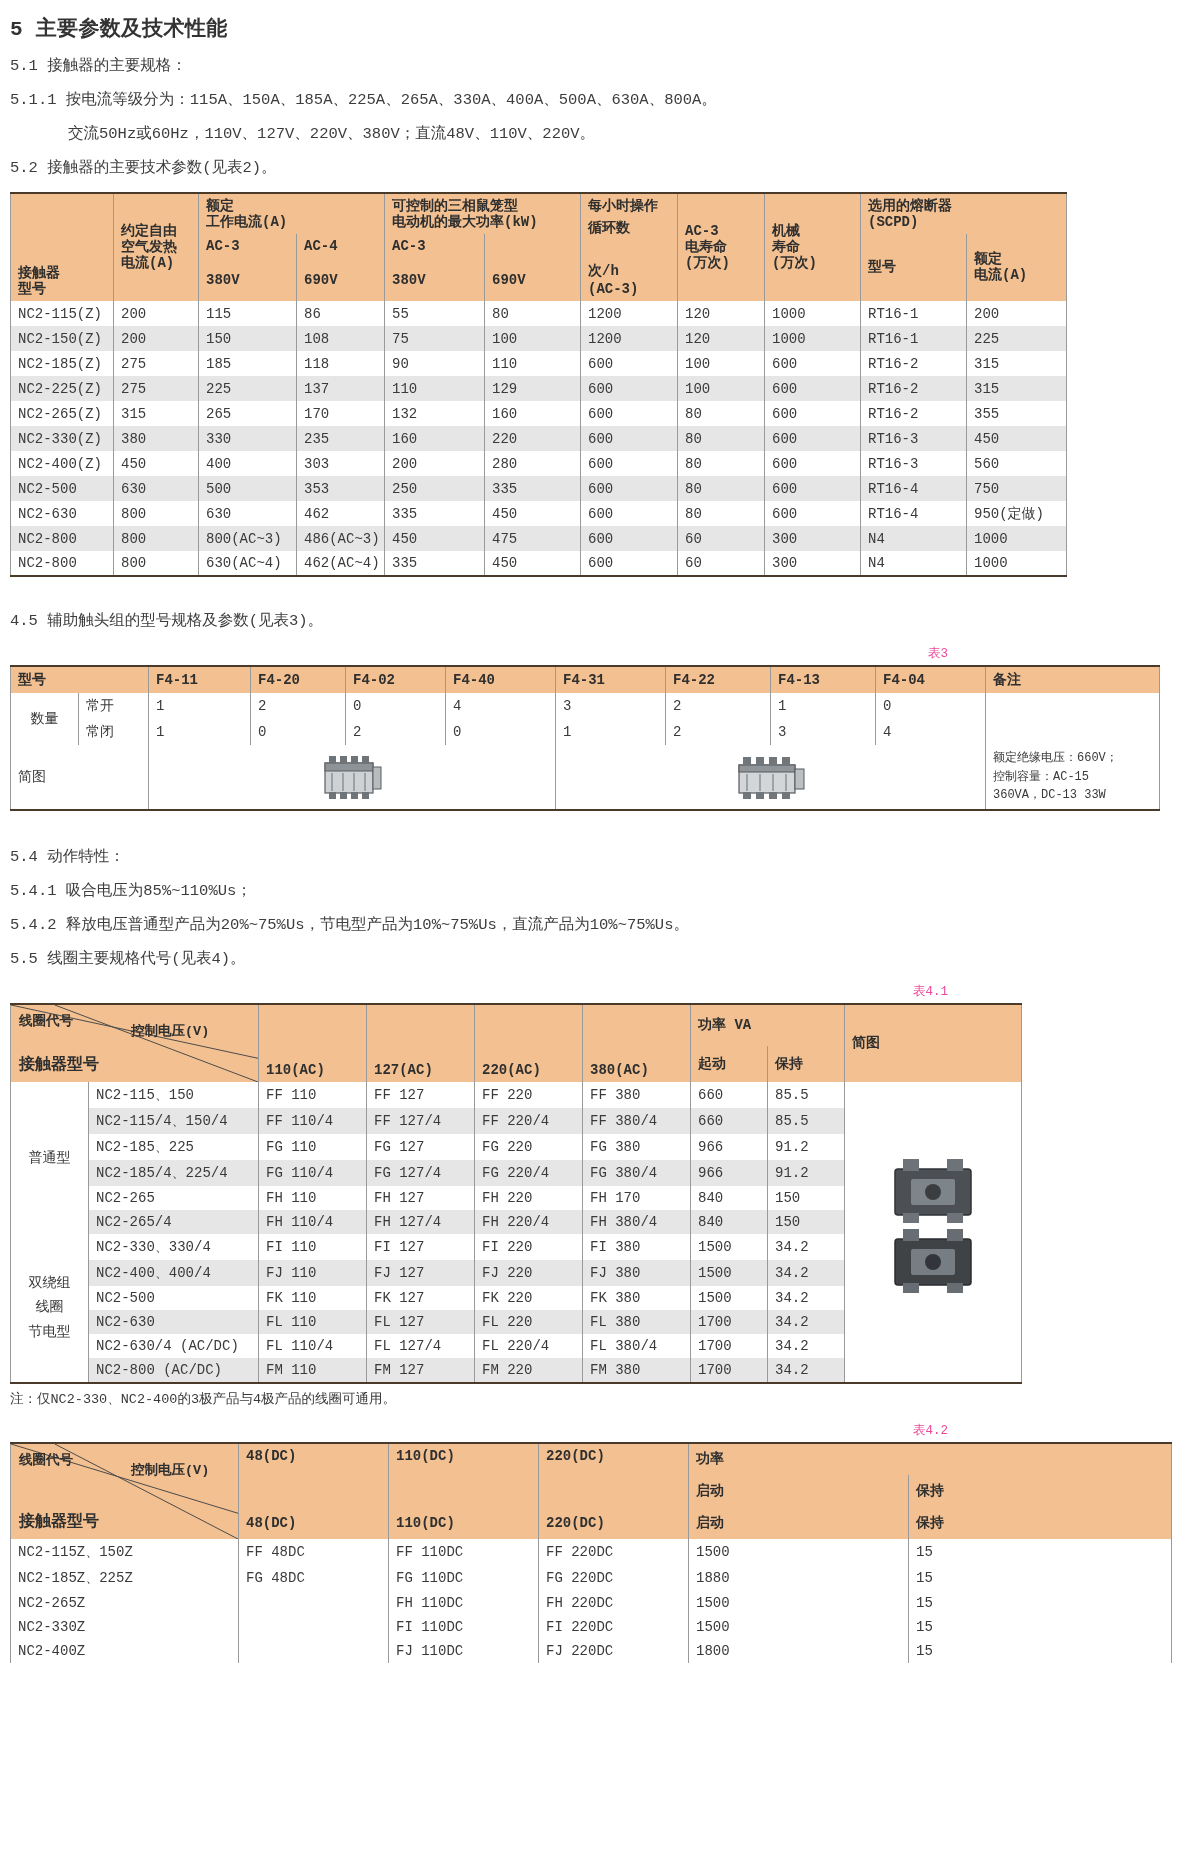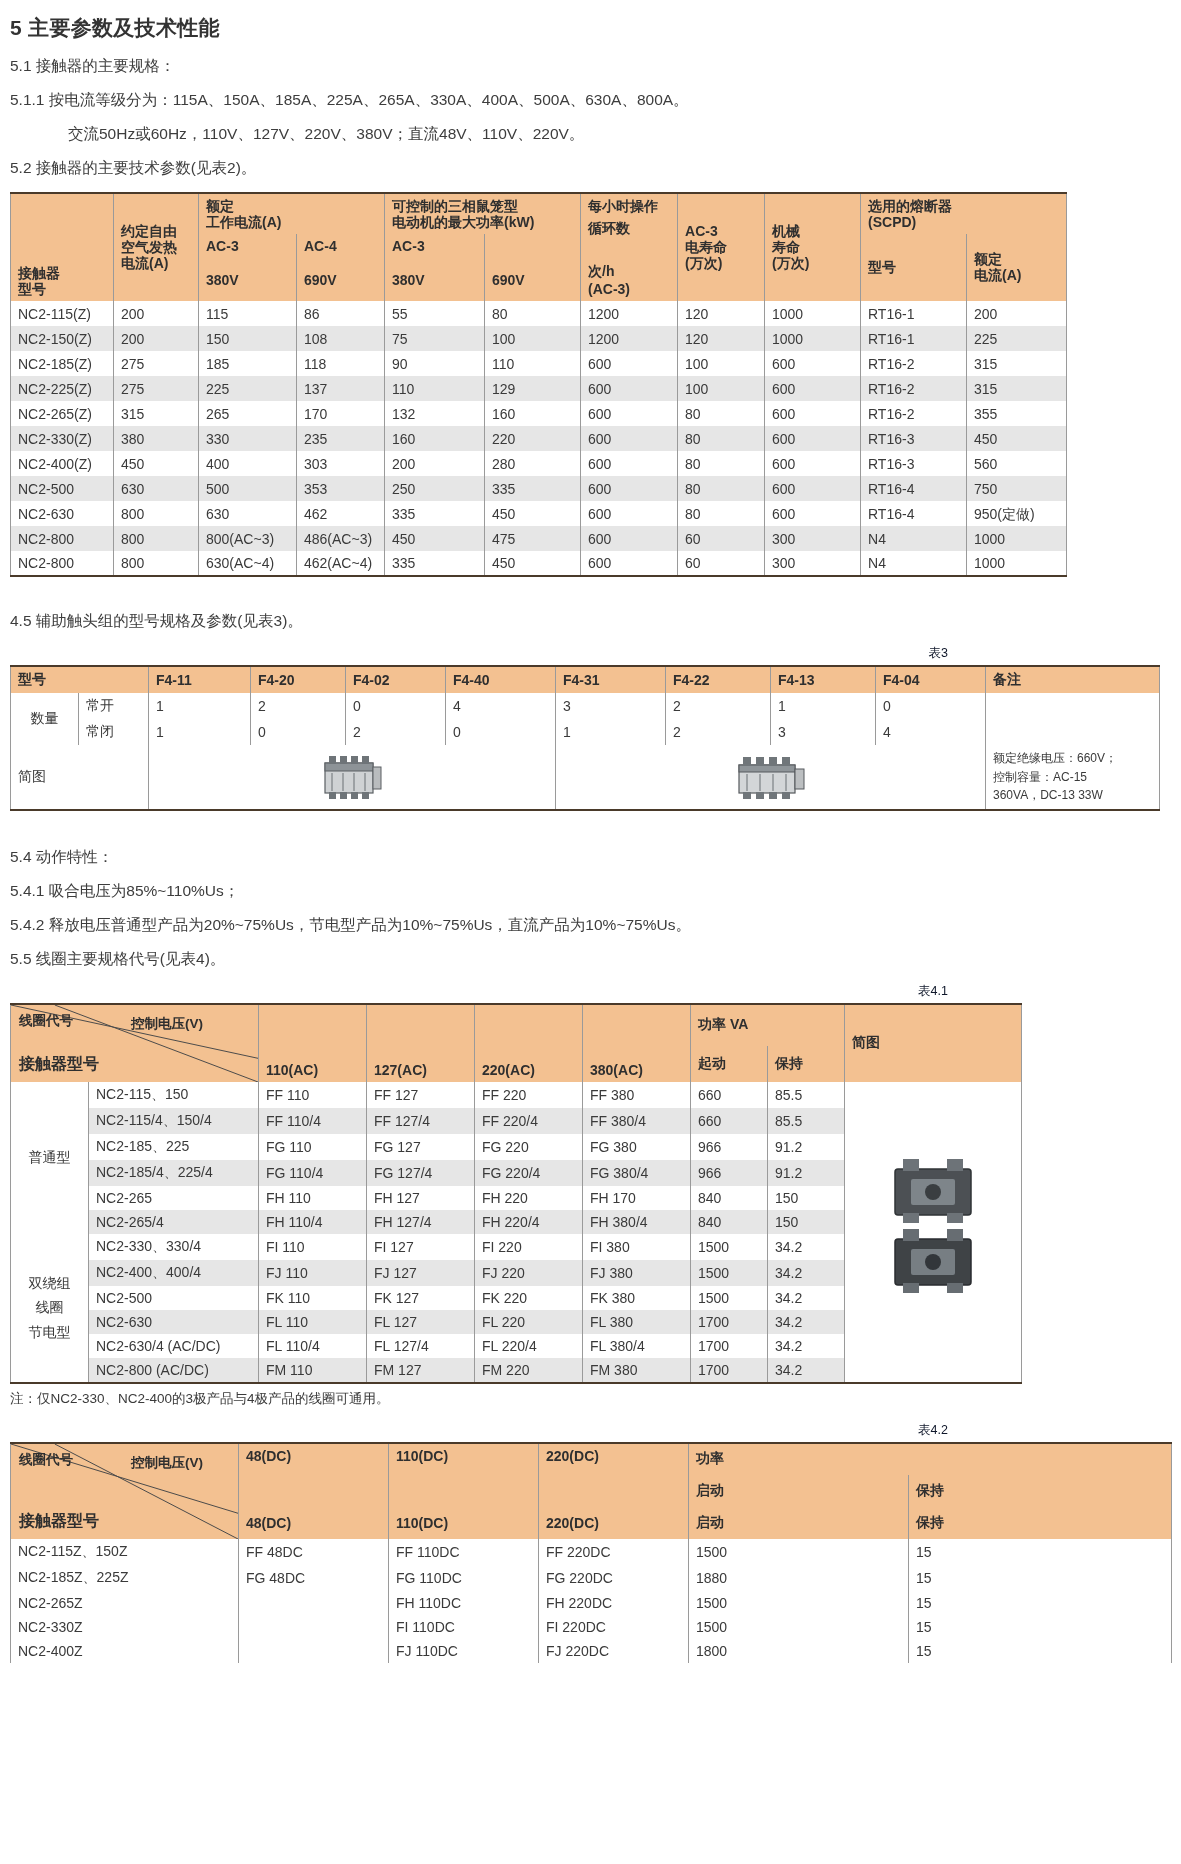--- a/index.html
+++ b/index.html
@@ -8,41 +8,41 @@
     margin: 0; padding: 0;
     background: #ffffff;
   }
   body {
     width: 1181px;
     font-family: "Liberation Sans", "DejaVu Sans", sans-serif;
     color: #3a3a3a;
     font-size: 14.5px;
     -webkit-font-smoothing: antialiased;
   }
-  .page { width: 962px; padding: 8px 10px 30px 10px; }
+  .page { width: 962px; padding: 8px 10px 30px 10px; font-family: Liberation Mono, monospace; }
 
   h1.sec-title {
     font-size: 21px;
     font-weight: bold;
     color: #333;
     margin: 6px 0 14px 0;
     letter-spacing: .3px;
   }
   p.para {
     margin: 0 0 13px 0;
     font-size: 15.5px;
     line-height: 1.35;
     color: #3d3d3d;
   }
   p.para.indent { padding-left: 58px; }
 
   .tbl-caption {
     text-align: right;
     font-size: 12.5px;
-    color: #0f172a;
+    color: #ec4899;
     margin: 0 0 3px 0;
     padding-right: 4px;
   }
 
   table {
     border-collapse: collapse;
     width: 100%;
     table-layout: fixed;
     font-size: 14px;
   }
@@ -73,21 +73,21 @@
   #t3 td.tall { height: 64px; vertical-align: middle; }
   .note-cell { font-size: 12px; line-height: 1.55; color: #3a3a3a; }
 
   
   #t41 td, #t42 td { height: 24px; }
   #t41 { margin-bottom: 6px; }
   #t42 { margin-bottom: 4px; }
 
   .diag-head { position: relative; height: 78px; padding: 0 !important; }
   .diag-head .lbl-tl { position: absolute; left: 8px; top: 7px; font-weight: bold; font-size: 13.5px; }
-  .diag-head .lbl-tr { position: absolute; left: 120px; top: 10px; font-weight: bold; font-size: 13.5px; }
+  .diag-head .lbl-tr { position: absolute; left: 120px; top: 17px; font-weight: bold; font-size: 13.5px; }
   .diag-head .lbl-bl { position: absolute; left: 8px; bottom: 7px; font-weight: bold; font-size: 16px; }
   .diag-head svg { position: absolute; inset: 0; width: 100%; height: 100%; }
   .stack { line-height: 1.75; }
 
   
   .pict { display: block; margin: 0 auto; }
 
   .footnote { font-size: 13.5px; color: #3a3a3a; margin: 6px 0 14px 0; }
 
   .spacer-lg { height: 26px; }

